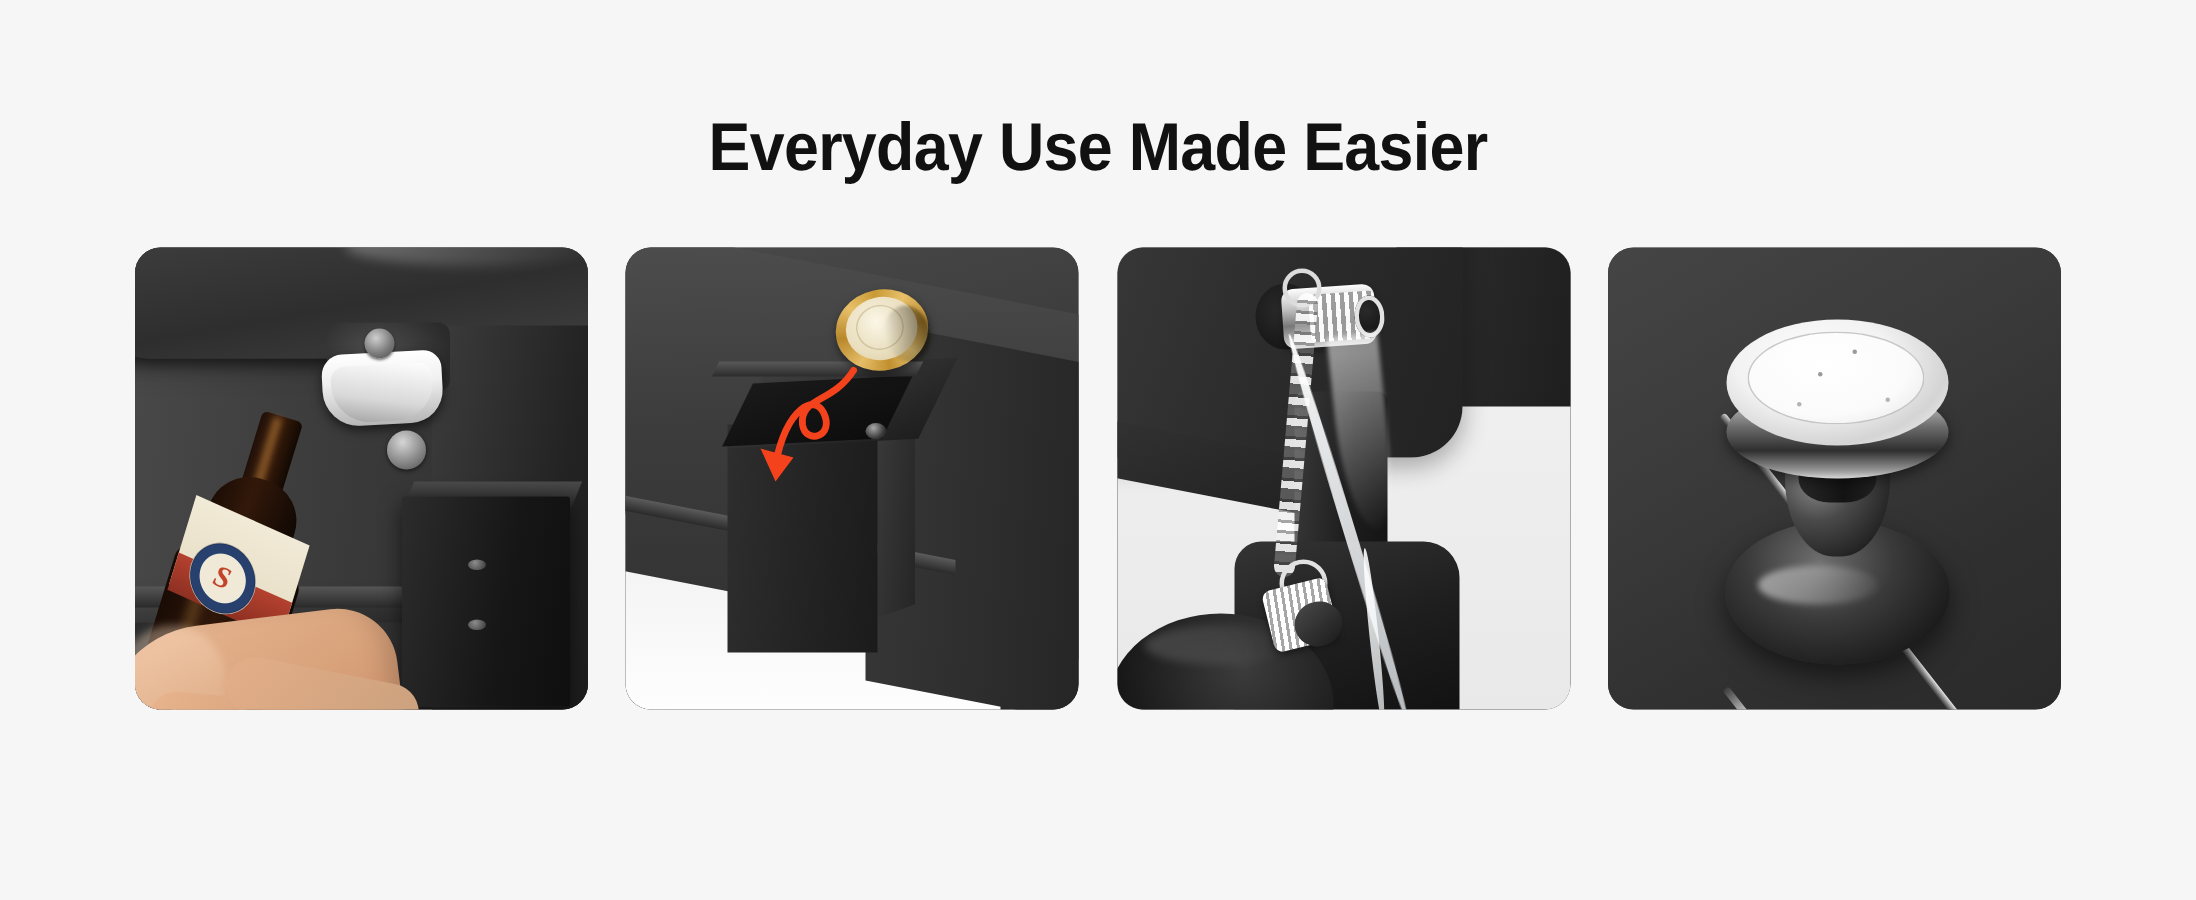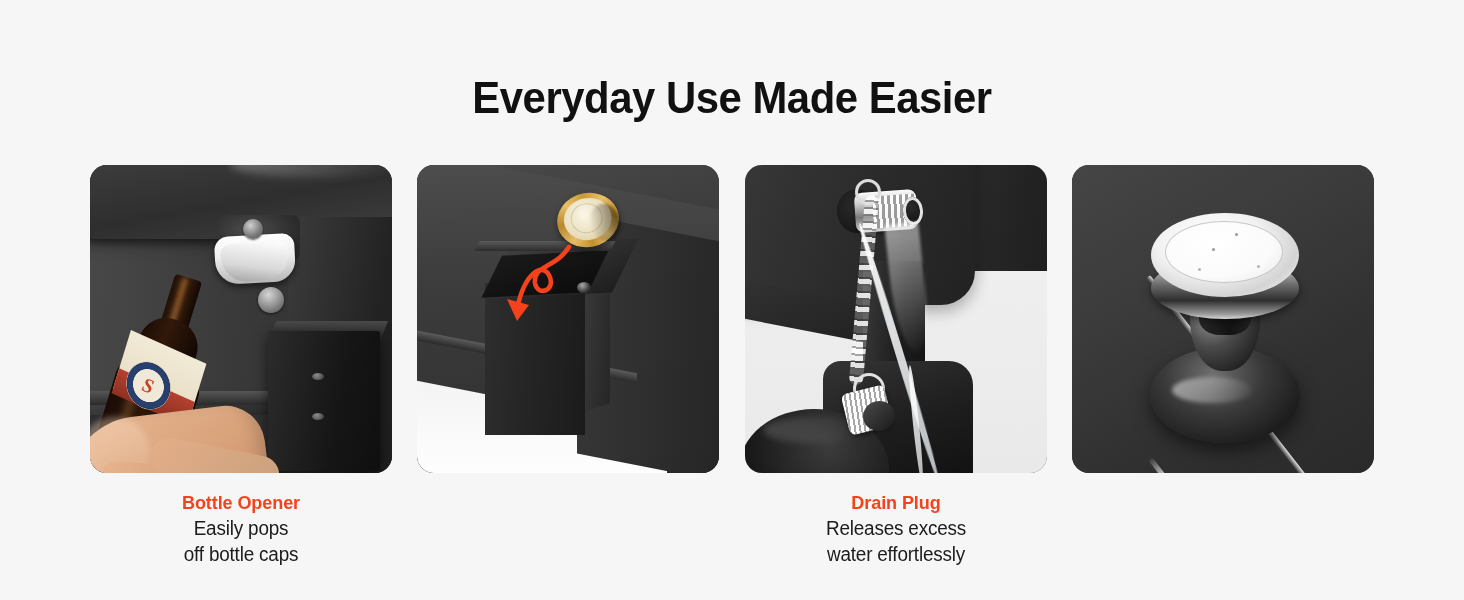--- a/index.html
+++ b/index.html
@@ -715,25 +715,20 @@
         </div>
         <div class="p1-opener"></div>
         <div class="p1-opener2"></div>
         <div class="p1-screw-top"></div>
         <div class="p1-screw-bot"></div>
         <div class="p1-hand"></div>
         <div class="p1-thumbshade"></div>
         <div class="p1-finger2"></div>
         <div class="p1-finger1"></div>
       </div>
-      <div class="caption">
-        <div class="cap-title">Bottle Opener</div>
-        <div class="cap-line">Easily pops</div>
-        <div class="cap-line">off bottle caps</div>
-      </div>
     </div>
 
     <div class="feature">
       <div class="photo">
         <div class="p2-bg"></div>
         <div class="p2-floor"></div>
         <div class="p2-cooler-top"></div>
         <div class="p2-cooler-face"></div>
         <div class="p2-cooler-edge"></div>
         <div class="p2-box-side"></div>
@@ -771,25 +766,20 @@
         <div class="p3-spout-mouth"></div>
         <div class="p3-ring"></div>
         <div class="p3-chain"></div>
         <div class="p3-chain-ring"></div>
         <div class="p3-plugcap"></div>
         <div class="p3-plugcap-face"></div>
         <div class="p3-water2"></div>
         <div class="p3-water1"></div>
         <div class="p3-water3"></div>
       </div>
-      <div class="caption">
-        <div class="cap-title">Drain Plug</div>
-        <div class="cap-line">Releases excess</div>
-        <div class="cap-line">water effortlessly</div>
-      </div>
     </div>
 
     <div class="feature">
       <div class="photo">
         <div class="p4-bg"></div>
         <div class="p4-rod"></div>
         <div class="p4-rod-tip"></div>
         <div class="p4-base"></div>
         <div class="p4-base-hi"></div>
         <div class="p4-stem"></div>

